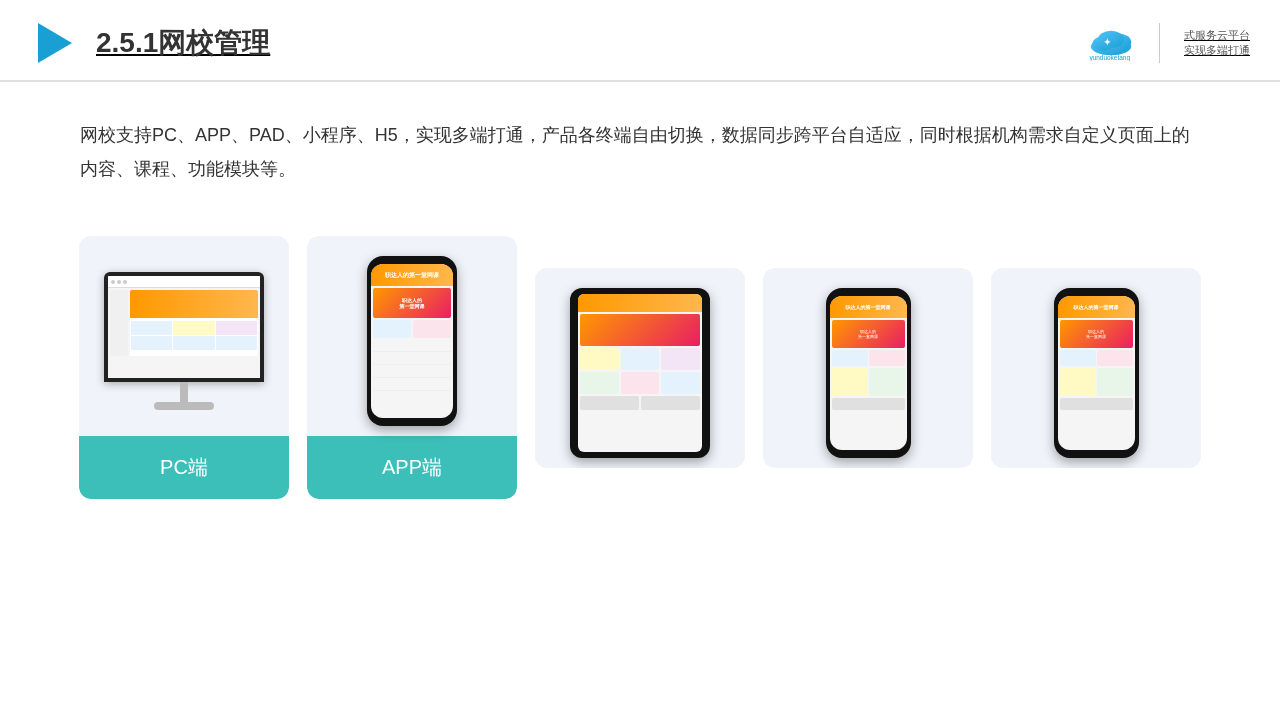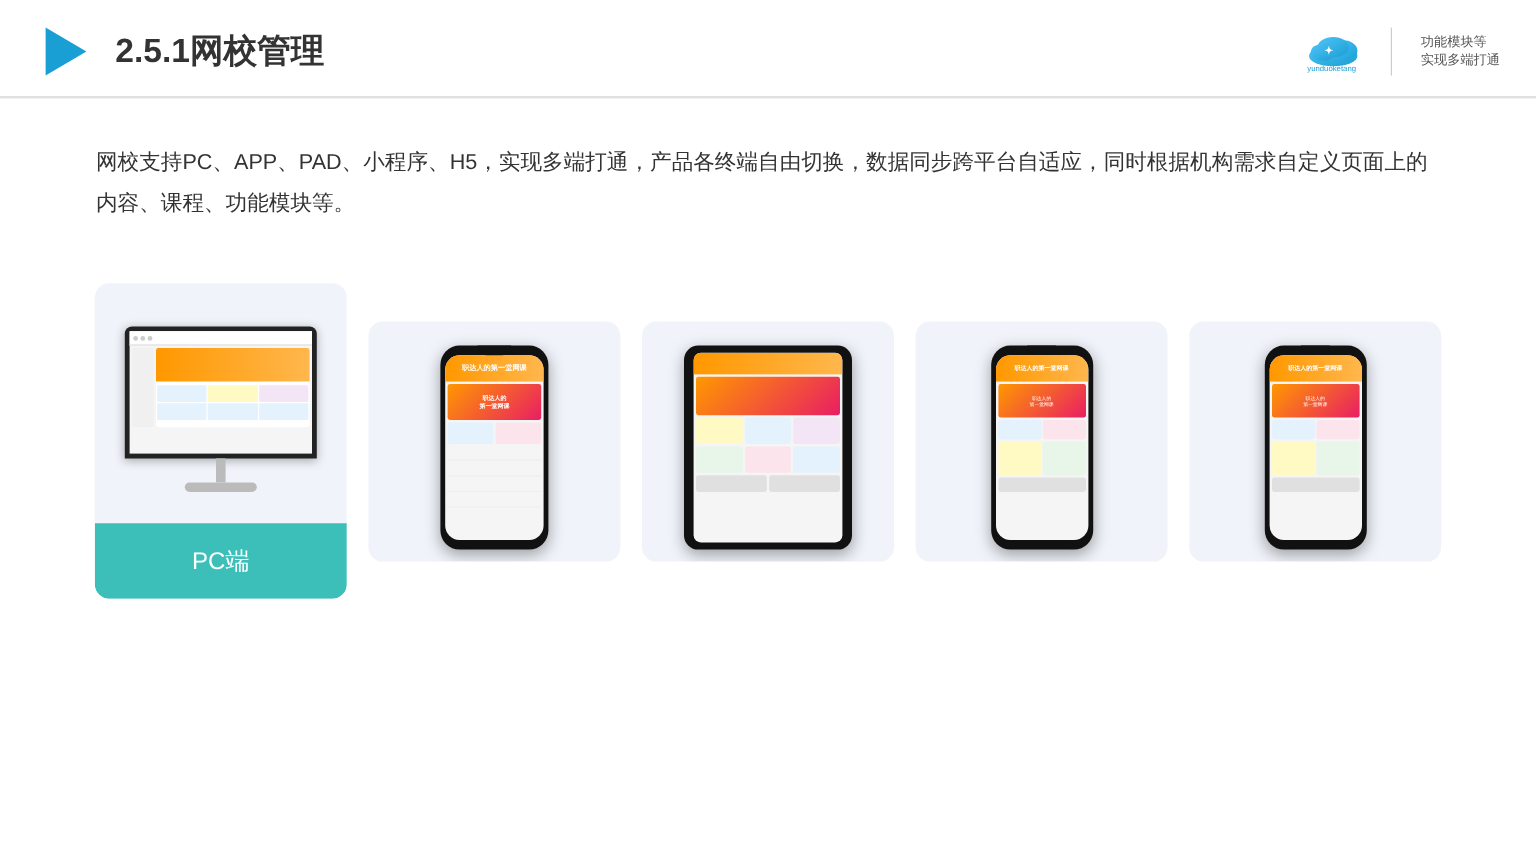--- a/index.html
+++ b/index.html
@@ -11,20 +11,21 @@
       overflow: hidden;
     }
 
     
     .header {
       display: flex;
       align-items: center;
       justify-content: space-between;
       padding: 18px 30px 12px 30px;
       border-bottom: 2px solid #e0e0e0;
+      text-decoration: underline;
     }
     .header-left {
       display: flex;
       align-items: center;
       gap: 16px;
     }
     .logo-arrow {
       width: 50px;
       height: 50px;
     }
@@ -454,21 +455,21 @@
         <ellipse cx="52" cy="24" rx="16" ry="12" fill="url(#cloudGrad)"></ellipse>
         <ellipse cx="40" cy="20" rx="18" ry="12" fill="url(#cloudGrad)"></ellipse>
 
         <text x="30" y="28" font-size="12" fill="#fff" font-weight="bold">✦</text>
 
         <text x="10" y="48" font-size="9" fill="#1a9fd4" font-family="Arial">yunduoketang</text>
       </svg>
     </div>
     <div class="brand-divider"></div>
     <div class="brand-slogan">
-      <span class="brand-slogan-text">功能模块等</span>
+      <span class="brand-slogan-text">式服务云平台</span>
       <span class="brand-slogan-text">实现多端打通</span>
     </div>
   </div>
 </div>
 
 <div class="description">
   <p>网校支持PC、APP、PAD、小程序、H5，实现多端打通，产品各终端自由切换，数据同步跨平台自适应，同时根据机构需求自定义页面上的内容、课程、功能模块等。</p>
 </div>
 
 <div class="cards-container">
@@ -525,20 +526,21 @@
               </div>
               <div class="phone-screen-list-item"></div>
               <div class="phone-screen-list-item"></div>
               <div class="phone-screen-list-item"></div>
               <div class="phone-screen-list-item"></div>
             </div>
           </div>
         </div>
       </div>
     </div>
+    <div class="card-label">APP端</div>
   </div>
 
   <div class="card">
     <div class="card-image-area">
       <div>
         <div class="tablet-body">
           <div class="tablet-screen">
             <div class="tablet-screen-header"></div>
             <div class="tablet-screen-body">
               <div class="tablet-screen-banner"></div>

